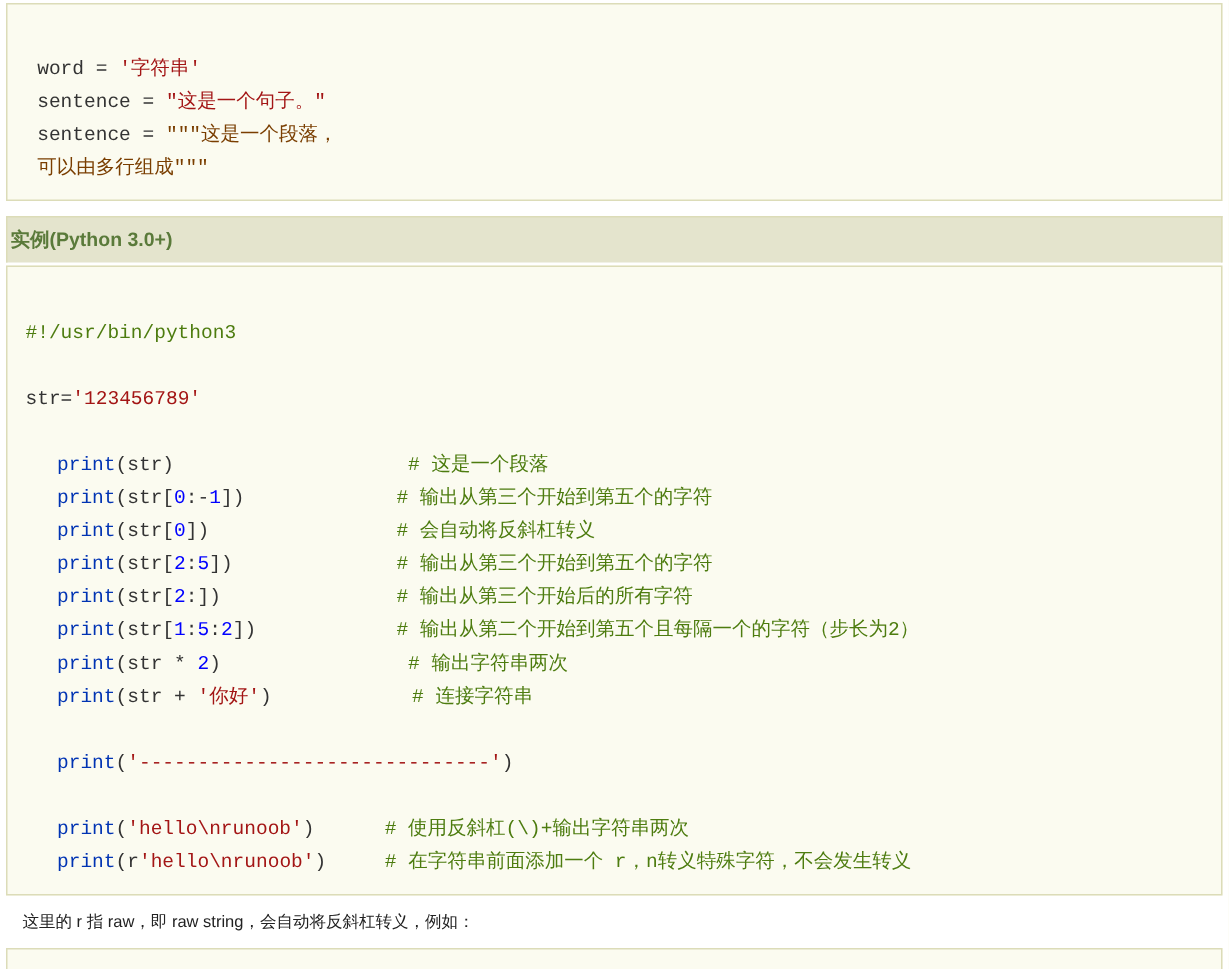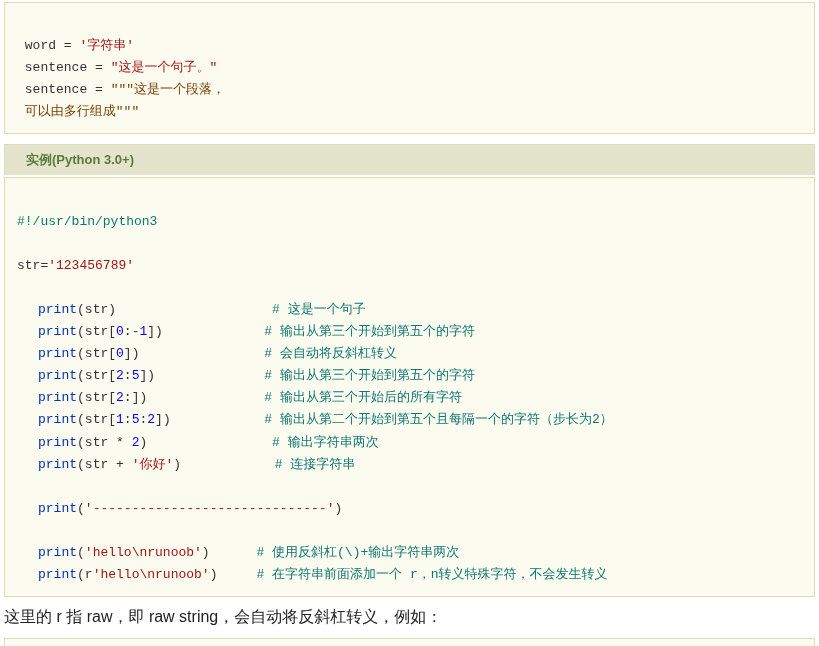--- a/index.html
+++ b/index.html
@@ -18,33 +18,33 @@
     line-height: 1.7;
     white-space: pre;
     overflow-x: auto;
   }
   .header-box {
     border: 1px solid #dcdcb8;
     border-bottom: none;
     background: #e4e4cd;
     color: #5a7a3a;
     font-weight: bold;
-    padding: 6px 21px;
+    padding: 6px 2px;
     margin: 10px 4px 0 4px;
     font-family: "Microsoft YaHei", sans-serif;
   }
   .plain-text {
     font-family: "Microsoft YaHei", sans-serif;
-    padding: 8px 4px;
-    font-size: 16px;
+    padding: 8px 15px;
+    font-size: 11px;
     color: #222;
   }
   .kw   { color: #0033b3; margin-left: 21px; }
   .str  { color: #a31515; margin-top: 36px; }
-  .cmt  { color: #0f766e; }
+  .cmt  { color: #4d7c0f; }
   .num  { color: #0000ff; }
   .multi{ color: #7a3e00; }
   .outer { position: relative; width:819px; }
   .console-box {
     border: 1px solid #dcdcb8;
     background: #fbfbf0;
     margin: 2px 4px;
     padding: 10px 12px;
     line-height: 1.8;
     font-family: Consolas, monospace;
@@ -61,21 +61,21 @@
 <span><span> sentence = </span><span class="multi">"""这是一个段落，</span></span>
 <span class="multi"> 可以由多行组成"""</span></div>
 
 <div class="header-box">实例(Python 3.0+)</div>
 
 <div class="code-box">
 <span class="cmt">#!/usr/bin/python3</span>
 
 <span><span>str=</span><span class="str">'123456789'</span></span>
 
-<span><span class="kw">print</span>(<span>str</span>)                    <span class="cmt"># 这是一个句子</span></span>
+<span><span class="kw">print</span>(<span>str</span>)                    <span class="cmt"># 这是一个段落</span></span>
 <span><span class="kw">print</span>(<span>str[</span><span class="num">0</span><span>:-</span><span class="num">1</span><span>]</span>)             <span class="cmt"># 输出从第三个开始到第五个的字符</span></span>
 <span><span class="kw">print</span>(<span>str[</span><span class="num">0</span><span>]</span>)                <span class="cmt"># 会自动将反斜杠转义</span></span>
 <span><span class="kw">print</span>(<span>str[</span><span class="num">2</span><span>:</span><span class="num">5</span><span>]</span>)              <span class="cmt"># 输出从第三个开始到第五个的字符</span></span>
 <span><span class="kw">print</span>(<span>str[</span><span class="num">2</span><span>:]</span>)               <span class="cmt"># 输出从第三个开始后的所有字符</span></span>
 <span><span class="kw">print</span>(<span>str[</span><span class="num">1</span><span>:</span><span class="num">5</span><span>:</span><span class="num">2</span><span>]</span>)            <span class="cmt"># 输出从第二个开始到第五个且每隔一个的字符（步长为2）</span></span>
 <span><span class="kw">print</span>(<span>str * </span><span class="num">2</span>)                <span class="cmt"># 输出字符串两次</span></span>
 <span><span class="kw">print</span>(<span>str + </span><span class="str">'你好'</span>)            <span class="cmt"># 连接字符串</span></span>
 
 <span><span class="kw">print</span>(<span class="str">'------------------------------'</span>)</span>
 

